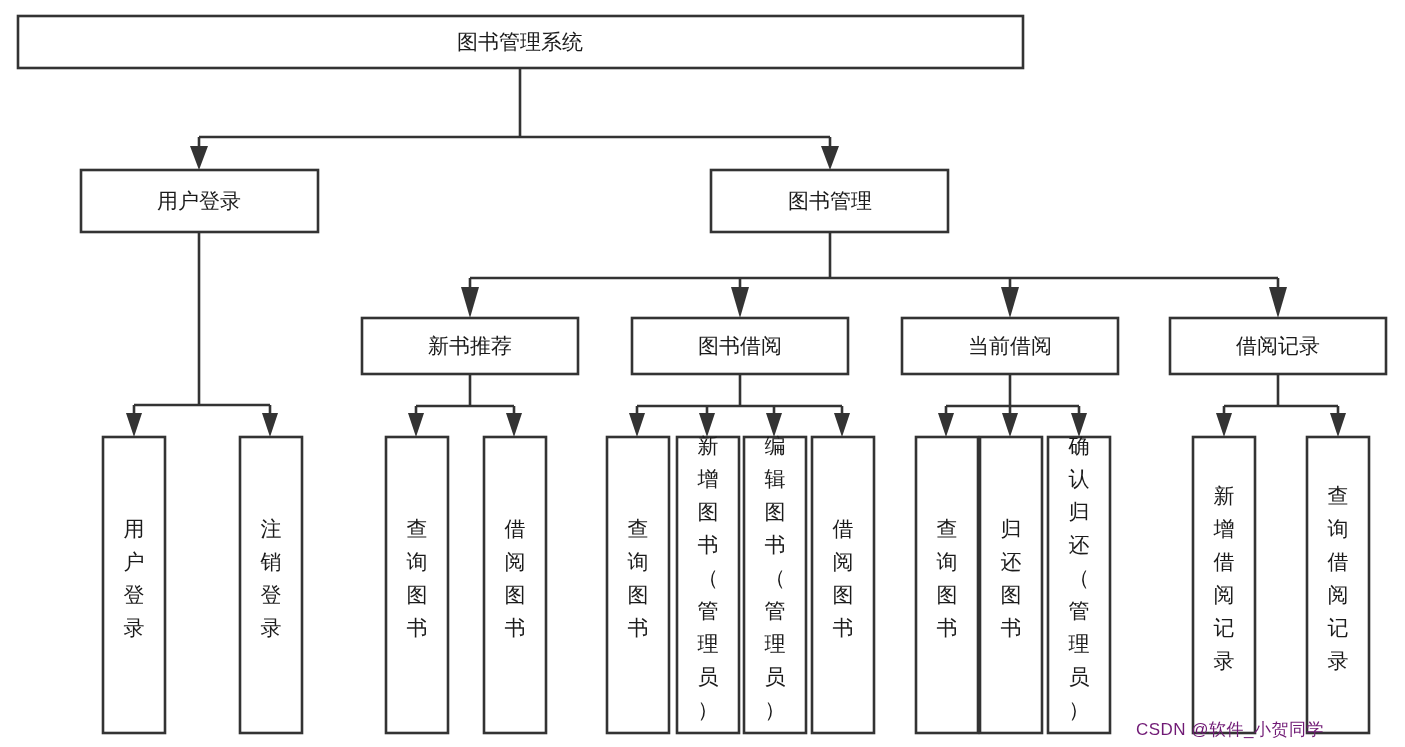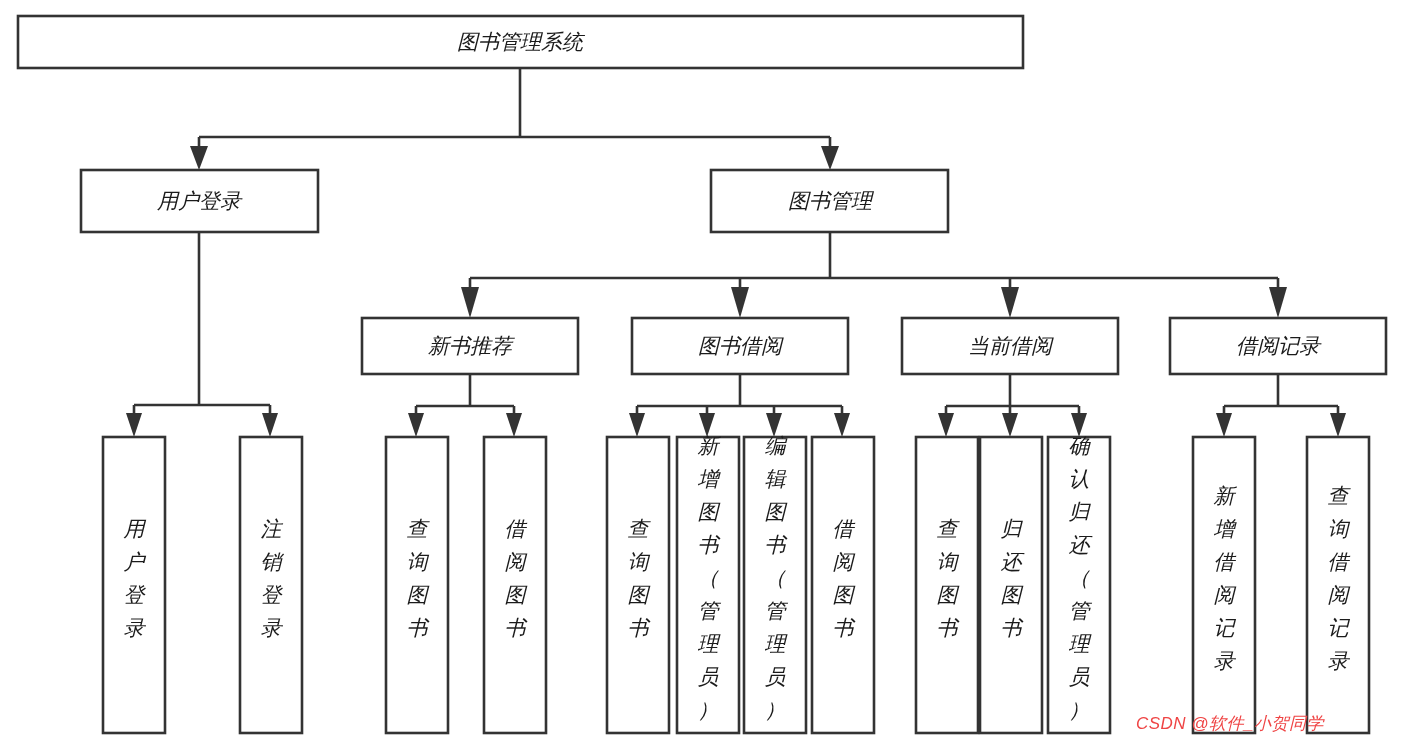--- a/index.html
+++ b/index.html
@@ -11,21 +11,20 @@
     width: 1405px;
     height: 747px;
     font-family: "Liberation Sans", "DejaVu Sans", sans-serif;
     overflow: hidden;
     position: relative;
   }
   #diagram-root {
     position: relative;
     width: 1332px;
     height: 747px;
-    font-style: italic;
   }
   svg.diagram-svg {
     position: absolute;
     top: 0;
     left: 0;
     width: 1405px;
     height: 747px;
   }
   .node-box {
     fill: #ffffff;
@@ -50,24 +49,24 @@
   }
   .node-label-v {
     font-family: "Liberation Sans", "DejaVu Sans", sans-serif;
     font-size: 21px;
     fill: #1b1b1b;
     text-anchor: middle;
   }
   .watermark-text {
     position: absolute;
     right: 8px;
-    bottom: 12px;
+    bottom: 6px;
     font-family: "Liberation Sans", "DejaVu Sans", sans-serif;
     font-size: 17px;
-    color: #ef4444;
+    color: #701a75;
     letter-spacing: 0.5px;
     white-space: nowrap;
     pointer-events: none;
   }
 </style>
 </head>
 <body>
 
 <div id="diagram-root">
 

